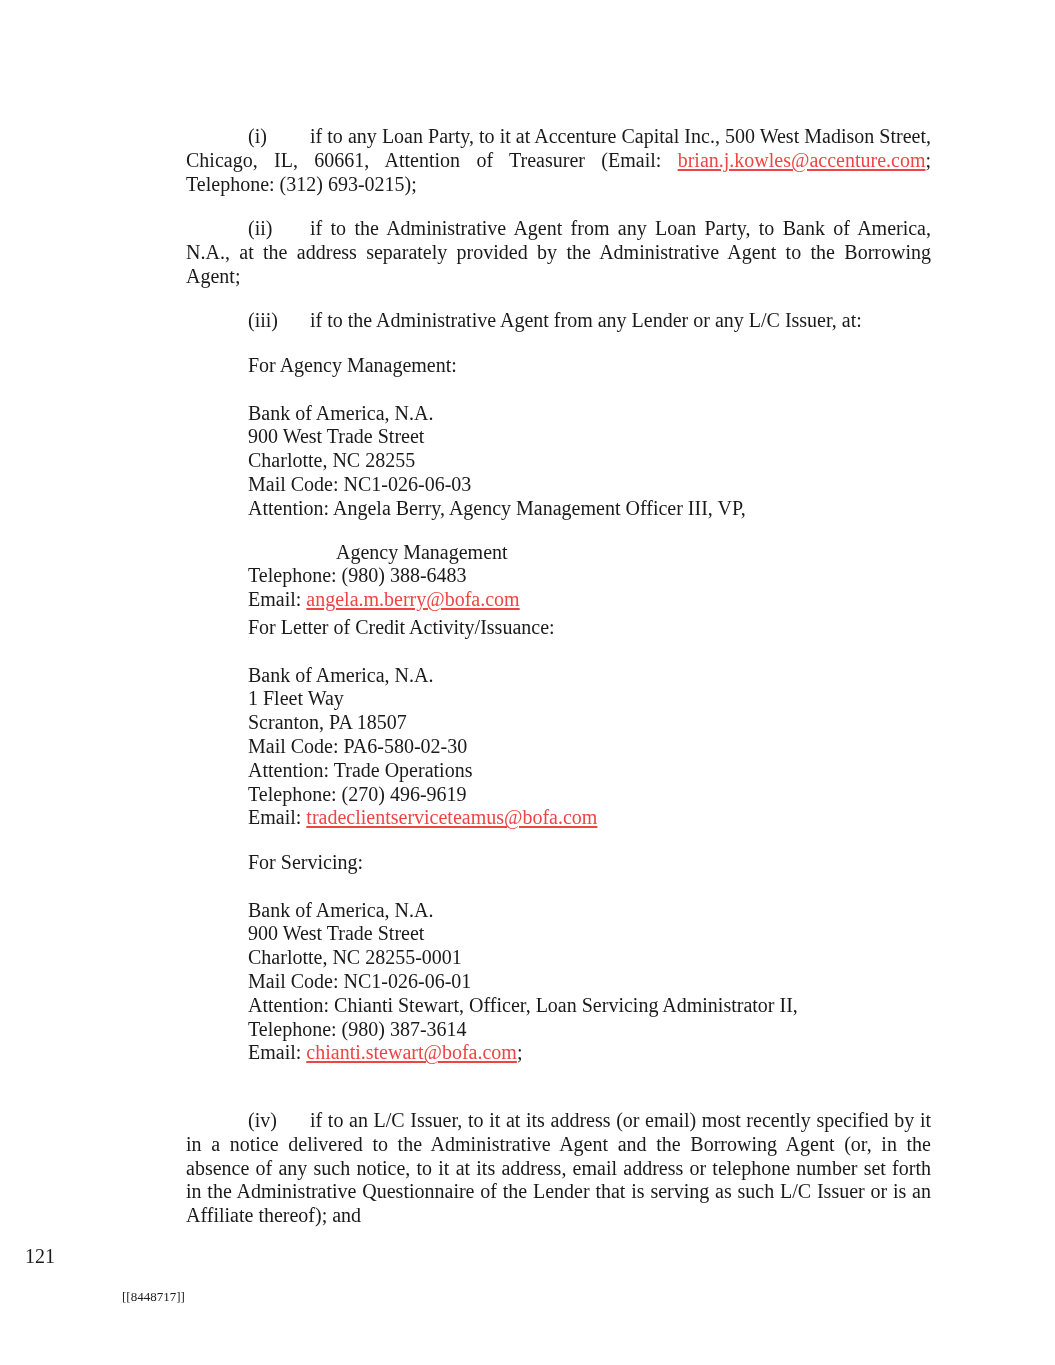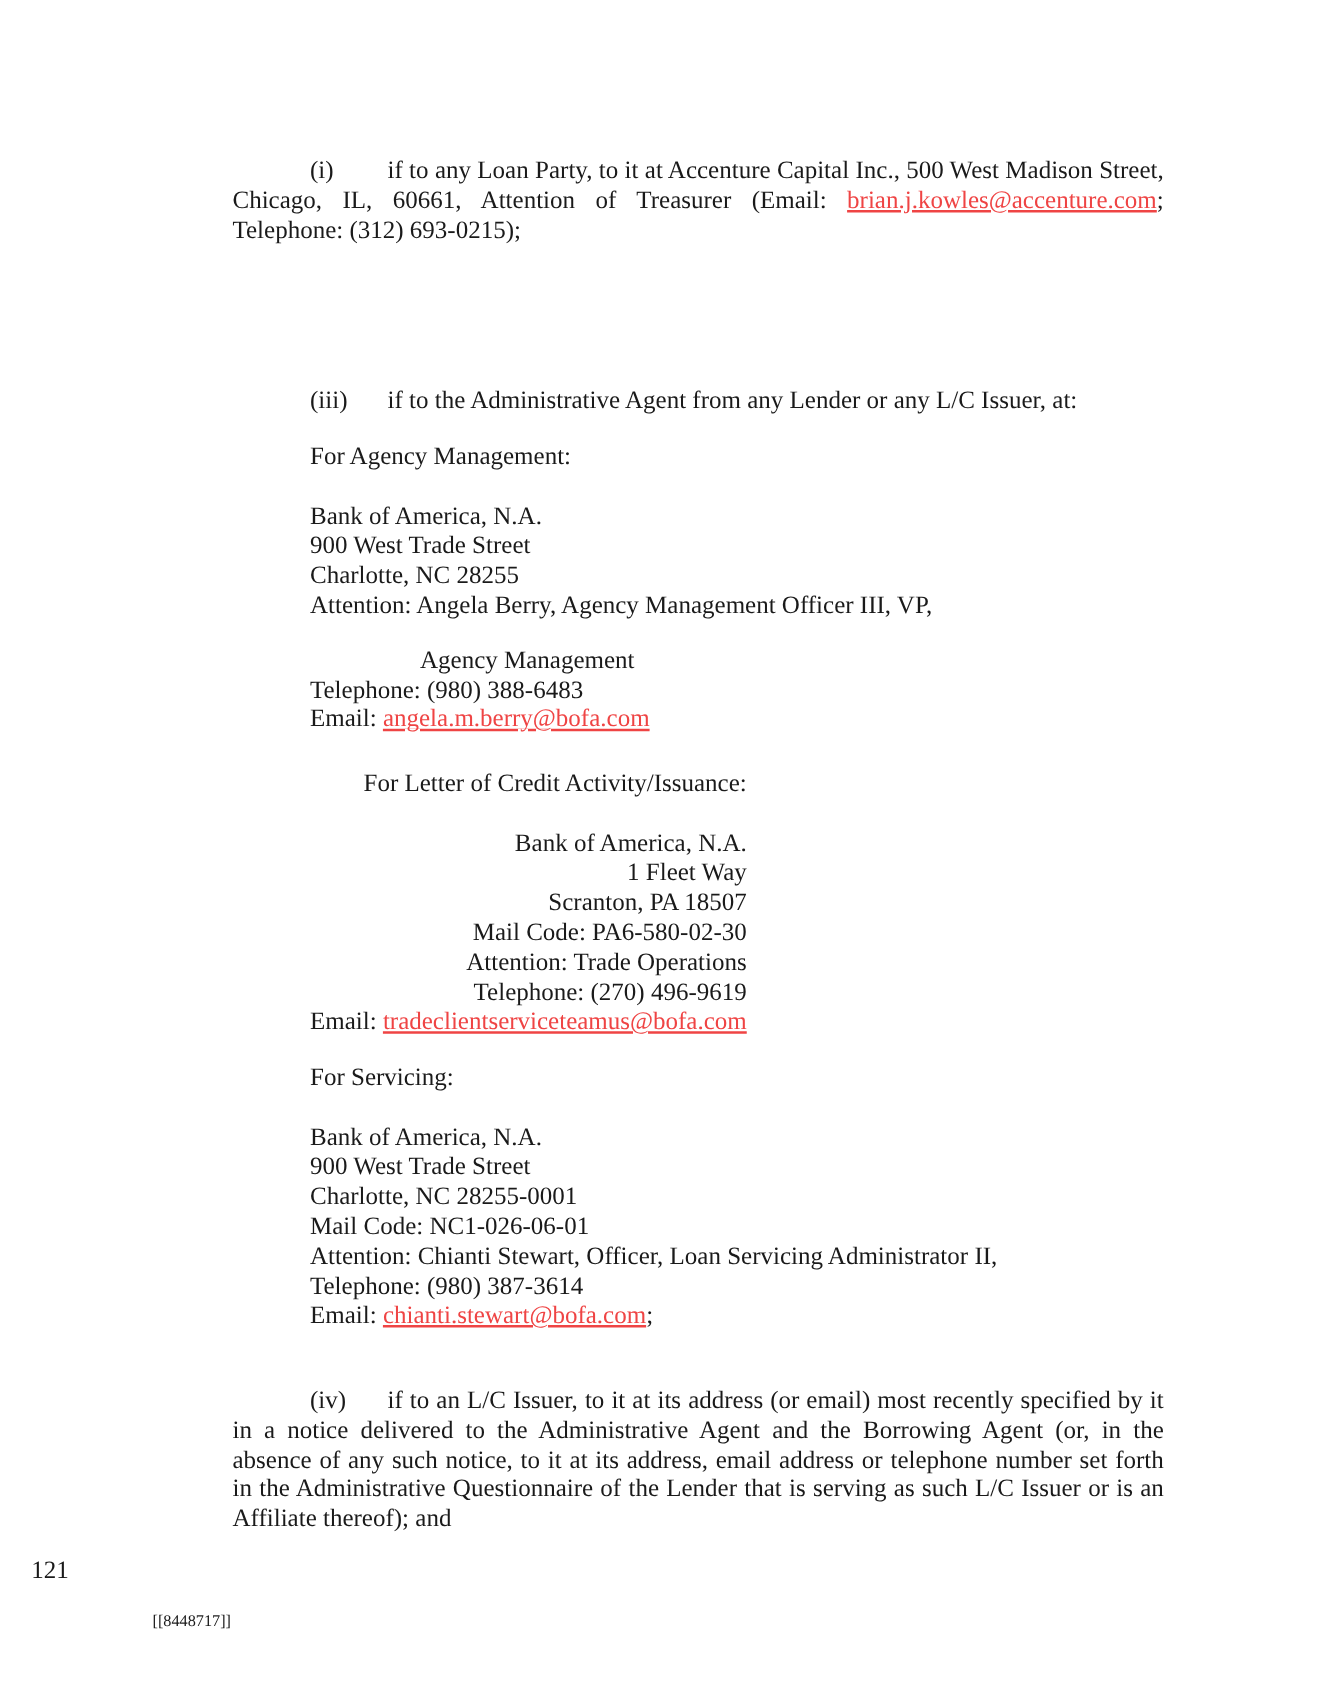--- a/index.html
+++ b/index.html
@@ -75,38 +75,42 @@
   </style>
 </head>
 <body>
 
 <div class="page">
 
   <div class="para" style="top:125px;">
     <span class="num">(i)</span><span>if to any Loan Party, to it at Accenture Capital Inc., 500 West Madison Street, Chicago, IL, 60661, Attention of Treasurer (Email: </span><a class="link">brian.j.kowles@accenture.com</a><span>; Telephone: (312) 693-0215);</span>
   </div>
 
+  <div class="para" style="top:217px;">
+    <span class="num">(ii)</span><span>if to the Administrative Agent from any Loan Party, to Bank of America, N.A., at the address separately provided by the Administrative Agent to the Borrowing Agent;</span>
+  </div>
 
   <div class="para" style="top:309px;">
     <span class="num">(iii)</span><span>if to the Administrative Agent from any Lender or any L/C Issuer, at:</span>
   </div>
 
   <div class="block" style="top:354px;">
     <span class="line">For Agency Management:</span>
     <span class="line"></span>
     <span class="line">Bank of America, N.A.</span>
     <span class="line">900 West Trade Street</span>
     <span class="line">Charlotte, NC 28255</span>
+    <span class="line">Mail Code: NC1-026-06-03</span>
     <span class="line">Attention: Angela Berry, Agency Management Officer III, VP,</span>
     <span class="indent">Agency Management</span>
     <span class="line">Telephone: (980) 388-6483</span>
     <span class="line"><span>Email: </span><a class="link">angela.m.berry@bofa.com</a><span></span></span>
   </div>
 
-  <div class="block" style="top:616px;text-align:right;">
+  <div class="block" style="top:616px;">
     <span class="line">For Letter of Credit Activity/Issuance:</span>
     <span class="line"></span>
     <span class="line">Bank of America, N.A.</span>
     <span class="line">1 Fleet Way</span>
     <span class="line">Scranton, PA 18507</span>
     <span class="line">Mail Code: PA6-580-02-30</span>
     <span class="line">Attention: Trade Operations</span>
     <span class="line">Telephone: (270) 496-9619</span>
     <span class="line"><span>Email: </span><a class="link">tradeclientserviceteamus@bofa.com</a><span></span></span>
   </div>

